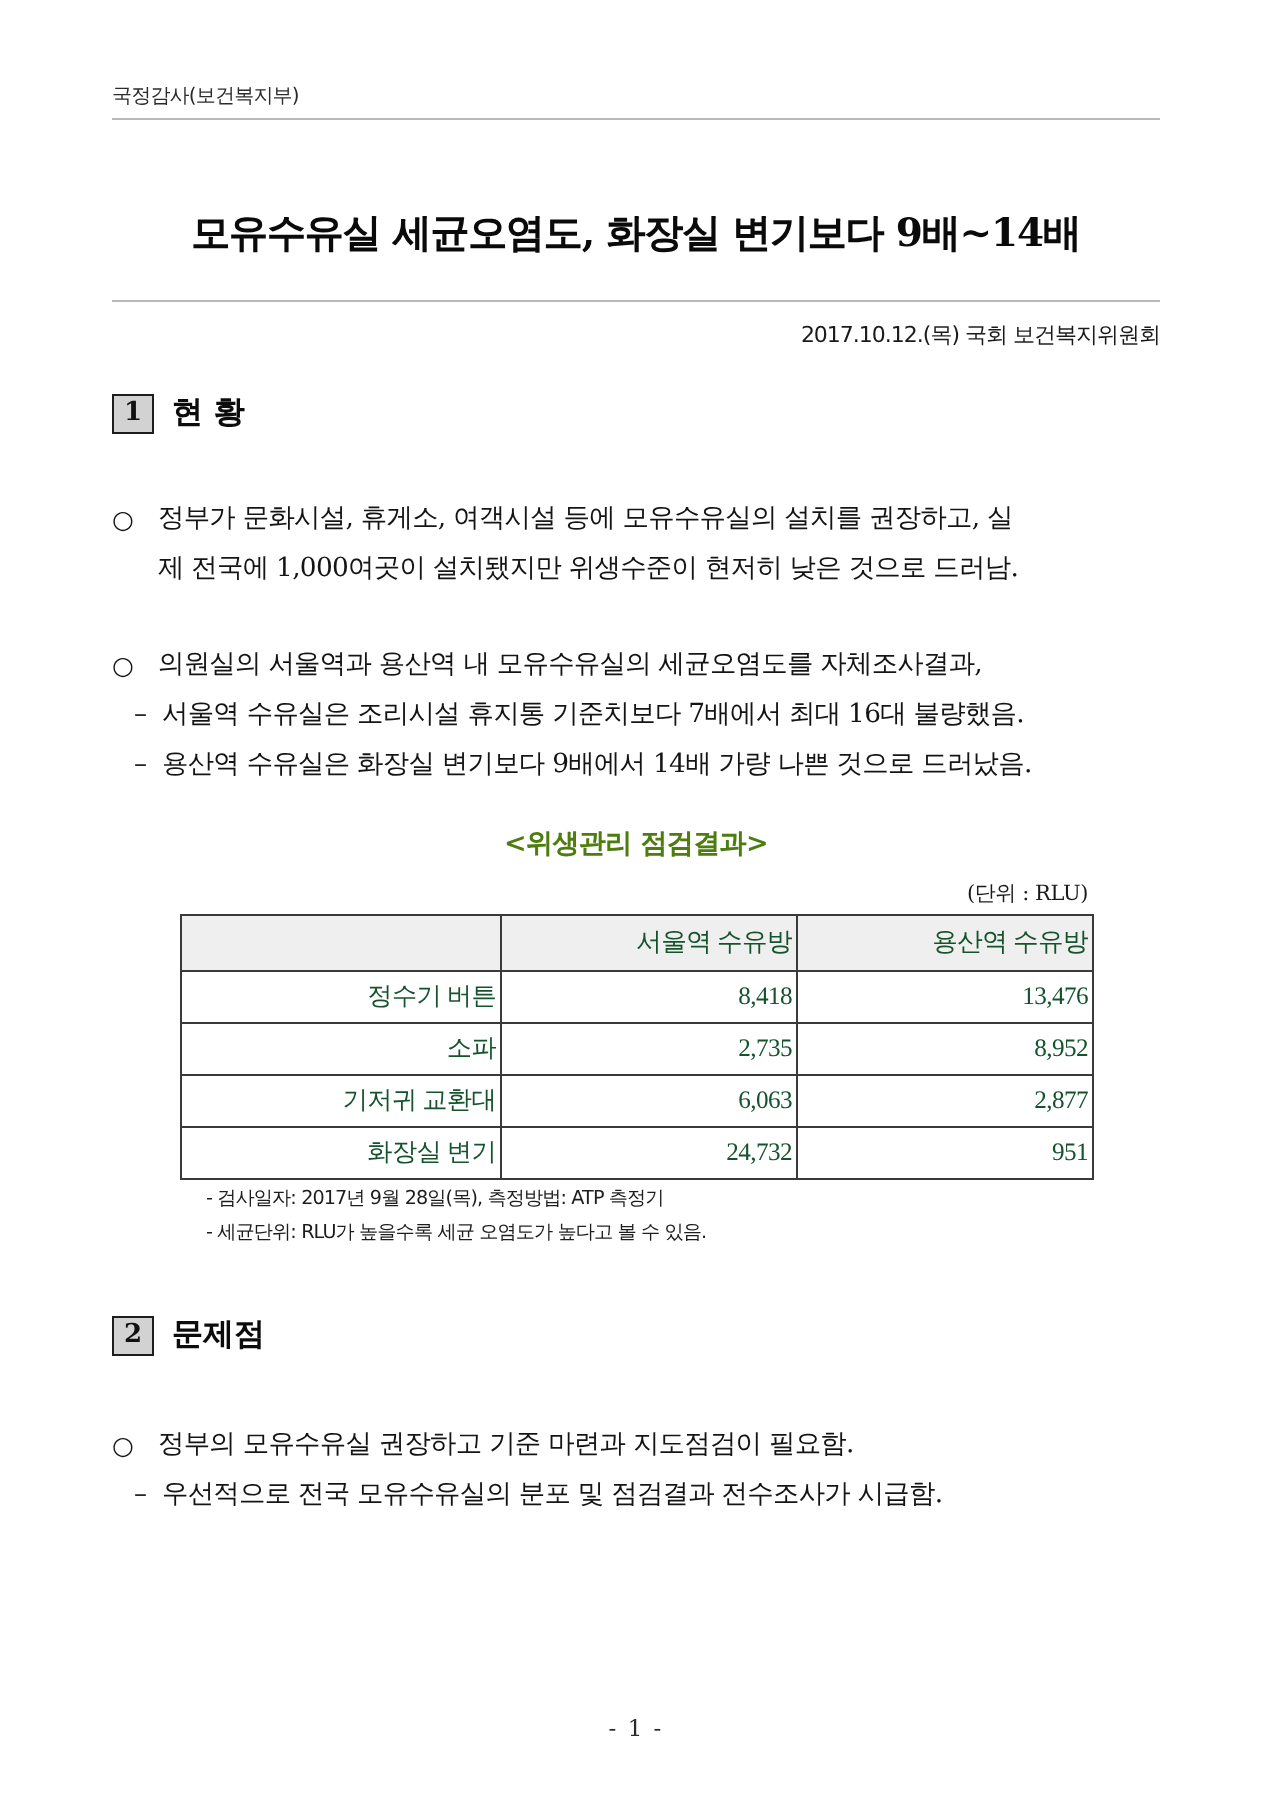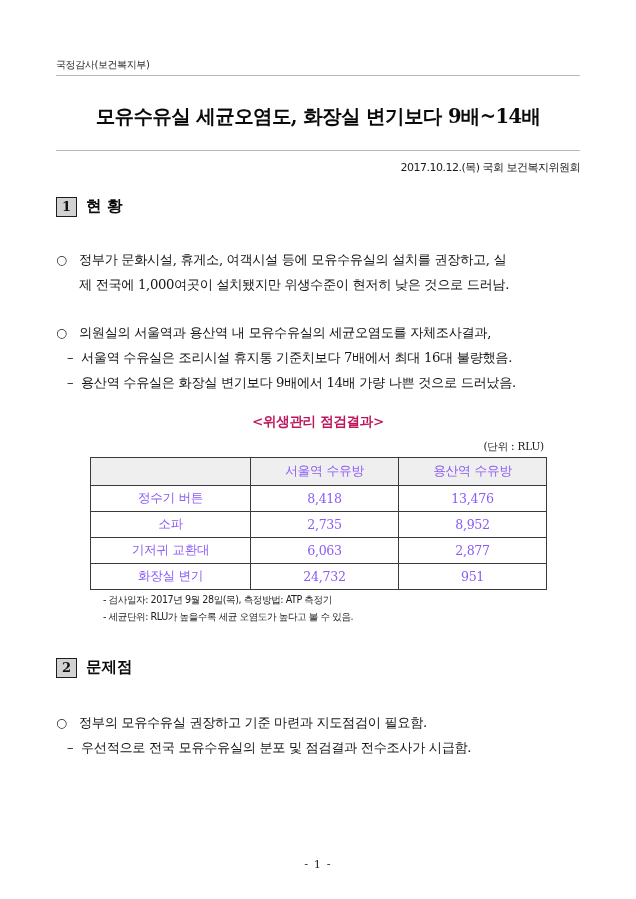--- a/index.html
+++ b/index.html
@@ -20,21 +20,21 @@
     margin: 0 auto;
     background: #ffffff;
     overflow: hidden;
     box-sizing: border-box;
   }
 
   
   .doc-header {
     position: absolute;
     left: 56px;
-    top: 58px;
+    top: 42px;
     width: 524px;
   }
   .doc-header-text {
     font-size: 10px;
     letter-spacing: -0.4px;
     color: #2b2b2b;
     line-height: 14px;
     white-space: nowrap;
   }
   .rule {
@@ -151,21 +151,21 @@
   
   .table-caption {
     position: absolute;
     left: 56px;
     width: 524px;
     text-align: center;
     font-family: "DejaVu Serif", "Liberation Serif", serif;
     font-size: 13.5px;
     font-weight: bold;
     letter-spacing: -0.3px;
-    color: #be185d;
+    color: #4d7c0f;
   }
   .table-unit {
     position: absolute;
     right: 92px;
     font-family: "DejaVu Serif", "Liberation Serif", serif;
     font-size: 10.5px;
     letter-spacing: -0.2px;
     color: #1a1a1a;
     white-space: nowrap;
   }
@@ -173,28 +173,29 @@
     position: absolute;
     left: 90px;
     width: 456px;
     border-collapse: collapse;
     font-family: "DejaVu Serif", "Liberation Serif", serif;
     table-layout: fixed;
   }
   table.data th,
   table.data td {
     border: 1px solid #3a3a3a;
-    text-align: center;
+    text-align: right;
     font-size: 12.6px;
     letter-spacing: -0.3px;
-    color: #8b5cf6;
+    color: #14532d;
     height: 26px;
     padding: 0 2px;
     font-weight: normal;
     box-sizing: border-box;
+    font-family: Liberation Serif, serif;
   }
   table.data thead th {
     background: #efefef;
     height: 28px;
     font-size: 12.8px;
   }
   table.data col.c1 { width: 160px; }
   table.data col.c2 { width: 148px; }
   table.data col.c3 { width: 148px; }
 

